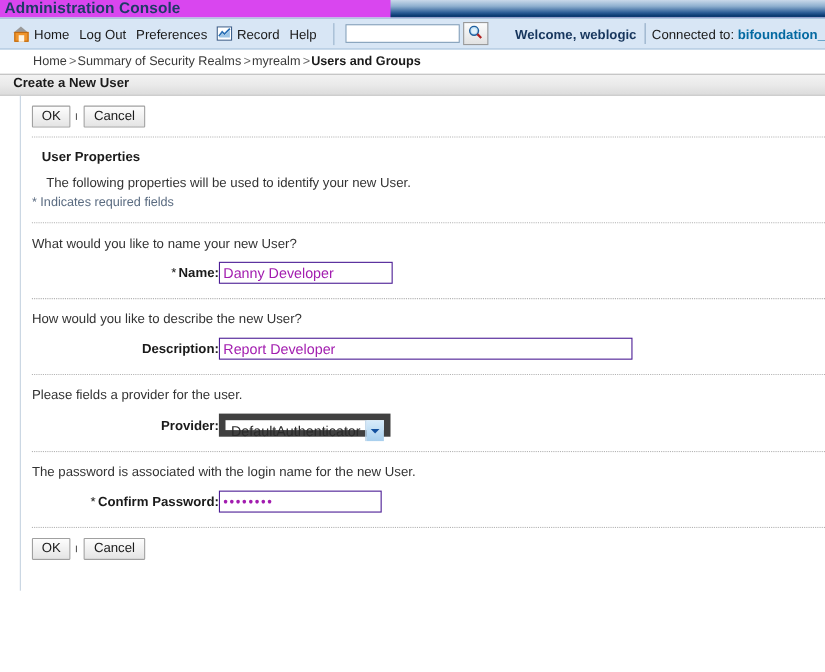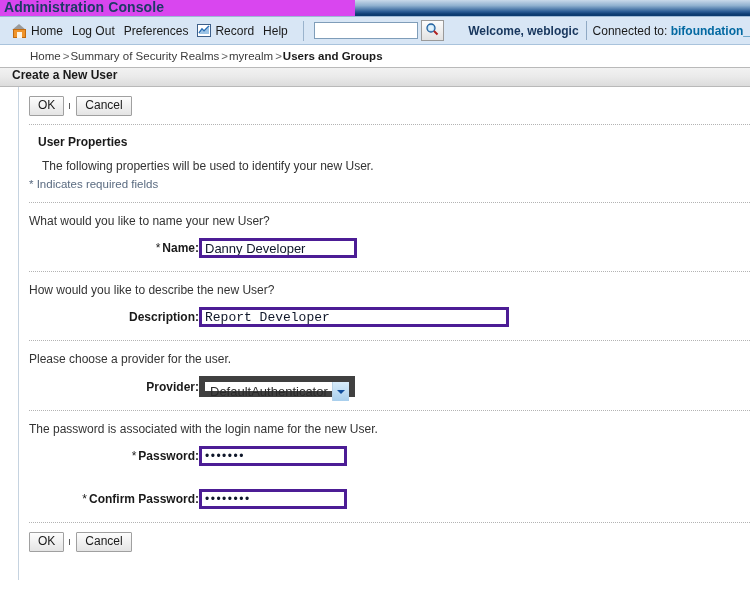--- a/index.html
+++ b/index.html
@@ -281,29 +281,29 @@
     text-align: right;
   }
   .field-label .star {
     font-weight: normal;
     color: #1a1a1a;
     padding-right: 2px;
   }
   .txt {
     font-family: "Liberation Sans", sans-serif;
     font-size: 13px;
-    color: #0f172a;
-    border: 3px solid #4c1d95;
+    color: #a21caf;
+    border: 1px solid #4c1d95;
     background: #ffffff;
     height: 20px;
     padding: 1px 3px;
     box-sizing: border-box;
   }
   .txt-name { width: 158px; }
-  .txt-desc { width: 310px; font-family: Liberation Mono, monospace; }
+  .txt-desc { width: 376px; }
   .txt-pw { width: 148px; letter-spacing: 1.5px; font-size: 12px; }
 
   .select-wrap {
     display: inline-flex;
     align-items: flex-start;
     border: 6px solid #404040;
     background: #ffffff;
     height: 21px;
     box-sizing: border-box;
     cursor: pointer;
@@ -431,42 +431,36 @@
     <div class="dot-divider"></div>
 
     <div class="q-text">How would you like to describe the new User?</div>
     <div class="field-row">
       <span class="field-label">Description:</span>
       <input class="txt txt-desc" type="text" value="Report Developer" style="">
     </div>
 
     <div class="dot-divider"></div>
 
-    <div class="q-text">Please choose a provider for the user.</div>
+    <div class="q-text">Please fields a provider for the user.</div>
     <div class="field-row">
       <span class="field-label">Provider:</span>
       <span class="select-wrap">
         <span class="select-val">DefaultAuthenticator</span>
         <span class="select-arrow">
             <i></i>
           </span>
       </span>
     </div>
 
     <div class="dot-divider"></div>
 
     <div class="q-text">The password is associated with the login name for the new User.</div>
     <div class="field-row">
       <span class="field-label">
-        <span class="star">*</span><span>Password:</span>
-      </span>
-      <input class="txt txt-pw" type="text" value="•••••••" style="">
-    </div>
-    <div class="field-row">
-      <span class="field-label">
         <span class="star">*</span><span>Confirm Password:</span>
       </span>
       <input class="txt txt-pw" type="text" value="••••••••" style="">
     </div>
 
     <div class="dot-divider"></div>
 
     <div class="btn-row">
       <button class="btn">OK</button>
       <span class="btn-gap"></span>

